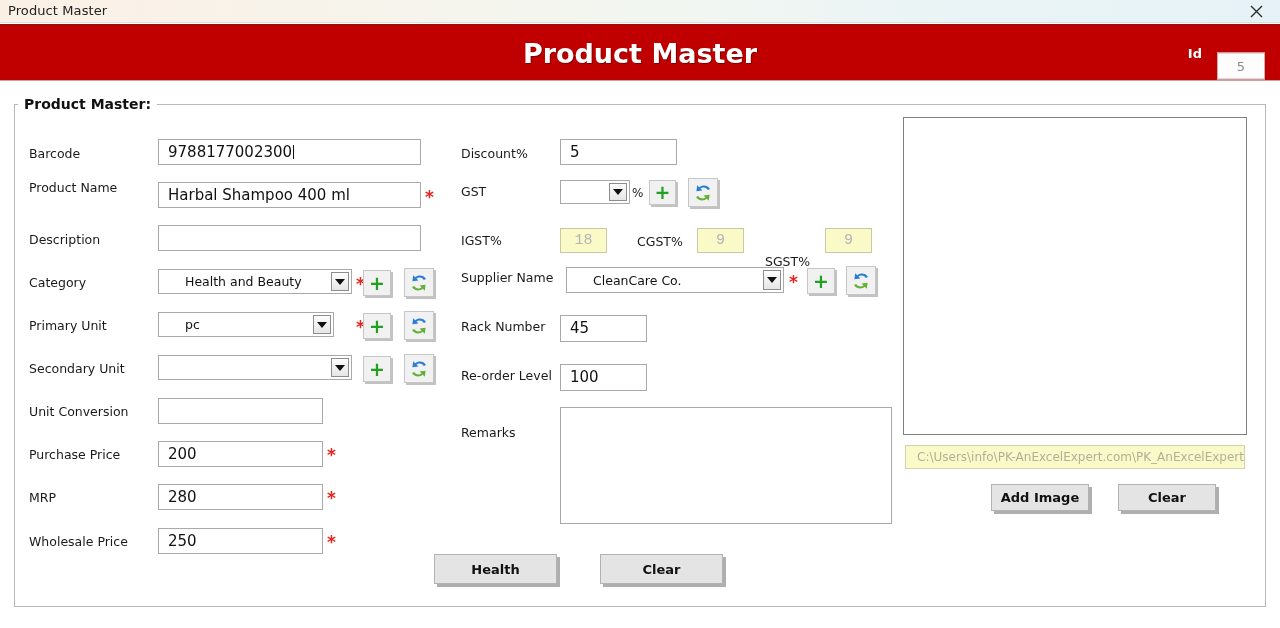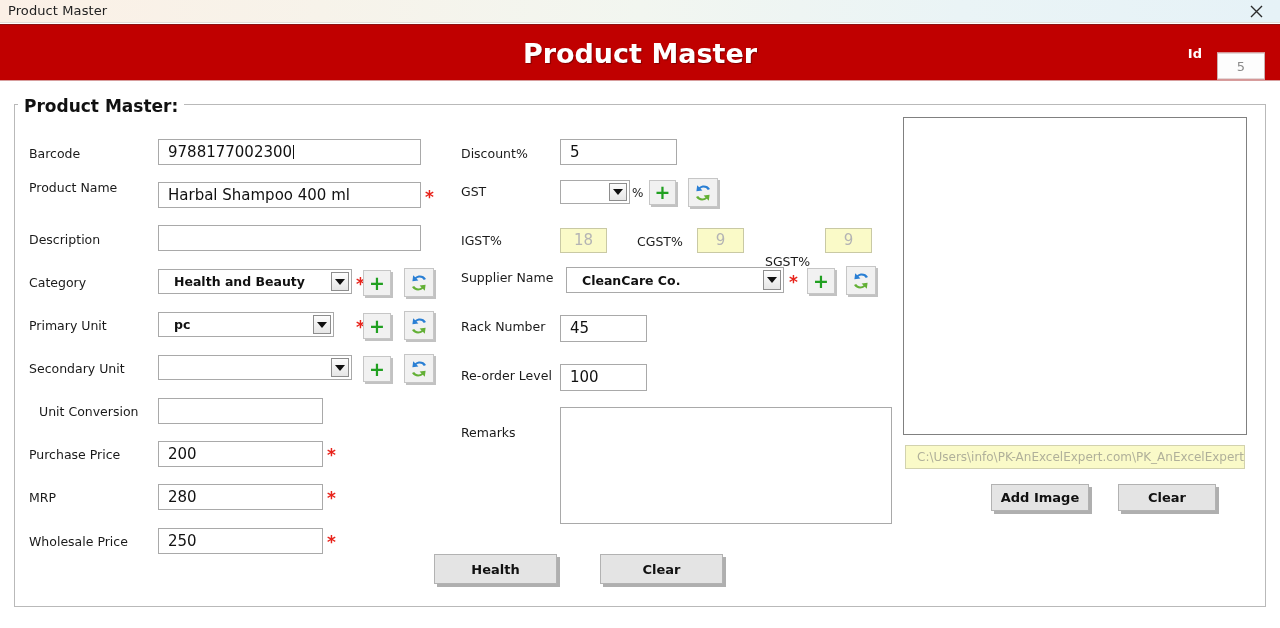--- a/index.html
+++ b/index.html
@@ -57,21 +57,21 @@
   
   .groupbox {
     position: absolute; left: 14px; top: 104px;
     width: 1252px; height: 503px;
     border: 1px solid #b9b9b9;
     background: #ffffff;
   }
   .group-legend {
     position: absolute; left: 18px; top: 96px;
     background: #ffffff; padding: 0 6px;
-    font-size: 17px; font-weight: bold; color: #111;
+    font-size: 14px; font-weight: bold; color: #111;
   }
 
   
   .lbl {
     position: absolute;
     font-size: 12.5px; color: #1a1a1a; white-space: nowrap;
   }
   .tb {
     position: absolute;
     border: 1px solid #a9a9a9;
@@ -85,41 +85,41 @@
   .tb.caret::after {
     content: ""; width: 1px; height: 14px; background: #111;
     margin-left: 1px;
   }
   .ro {
     background: #fafac8;
     border: 1px solid #c9c9a4;
     color: #b4b4b4;
     justify-content: center;
     padding: 0;
+    font-family: Liberation Mono, monospace;
   }
   .pathbox {
     position: absolute;
     background: #fafac8; border: 1px solid #d2d2ae;
     color: #b0b09a; font-size: 12px;
     display: flex; align-items: center; padding-left: 11px;
     overflow: hidden; white-space: nowrap;
   }
   .ta {
     position: absolute;
     border: 1px solid #a9a9a9; background: #ffffff;
   }
 
   
   .cb {
     position: absolute;
     border: 1px solid #a9a9a9; background: #ffffff;
     display: flex; align-items: center;
     font-size: 12.5px; color: #111;
-    padding-left: 15px;
-    font-weight: bold;
+    padding-left: 26px;
   }
   .cb .arrowbtn {
     position: absolute; right: 2px; top: 2px; bottom: 2px; width: 18px;
     background: linear-gradient(to bottom,#fdfdfd,#e6e6e6);
     border: 1px solid #8d8d8d;
     display: flex; align-items: center; justify-content: center;
   }
   .cb .arrowbtn i {
     display: block; width: 0; height: 0;
     border-left: 5px solid transparent; border-right: 5px solid transparent;
@@ -244,21 +244,21 @@
 </div>
 <div class="sqbtn" style="left:404px; top:354px; width:30px; height:29px;">
   <span>
     <svg width="22" height="22" viewBox="0 0 22 22">
       <path d="M18 7 C16 3.2 10.5 2.5 7.2 5.2 L5.2 3.2 L4.4 9.2 L10.4 8.4 L8.5 6.5 C10.8 4.8 14.4 5.3 15.8 8 Z" fill="#2a7fd4"></path>
       <path d="M4 15 C6 18.8 11.5 19.5 14.8 16.8 L16.8 18.8 L17.6 12.8 L11.6 13.6 L13.5 15.5 C11.2 17.2 7.6 16.7 6.2 14 Z" fill="#63b036"></path>
     </svg>
   </span>
 </div>
 
-<div class="lbl" style="left:39px; top:404px;text-align:center;">Unit Conversion</div>
+<div class="lbl" style="left:29px; top:404px;text-align:center;">Unit Conversion</div>
 <div class="tb" style="left:158px; top:398px; width:165px; height:26px;"></div>
 
 <div class="lbl" style="left:29px; top:447px;">Purchase Price</div>
 <div class="tb" style="left:158px; top:441px; width:165px; height:26px;">200</div>
 <div class="req" style="left:327px; top:447px;">*</div>
 
 <div class="lbl" style="left:29px; top:490px;">MRP</div>
 <div class="tb" style="left:158px; top:484px; width:165px; height:26px;">280</div>
 <div class="req" style="left:327px; top:490px;">*</div>
 

